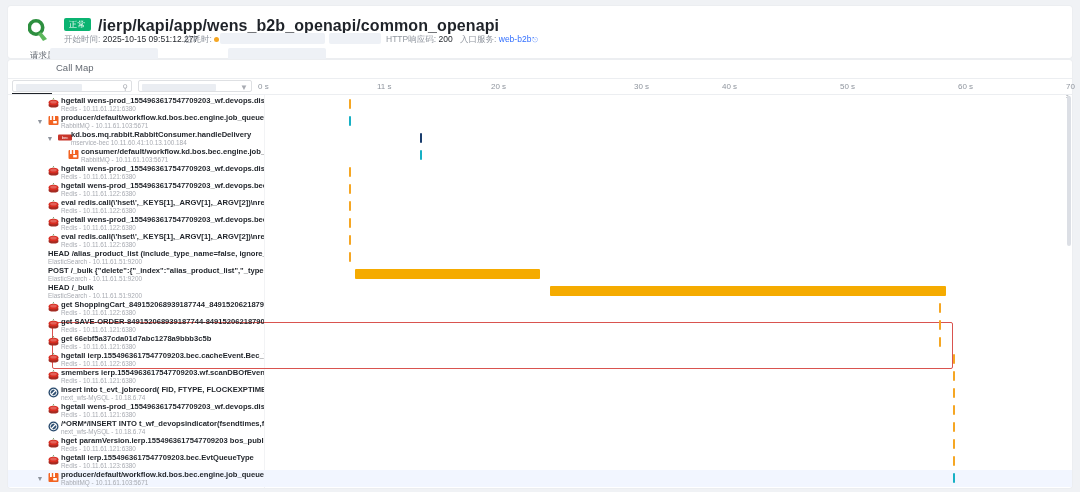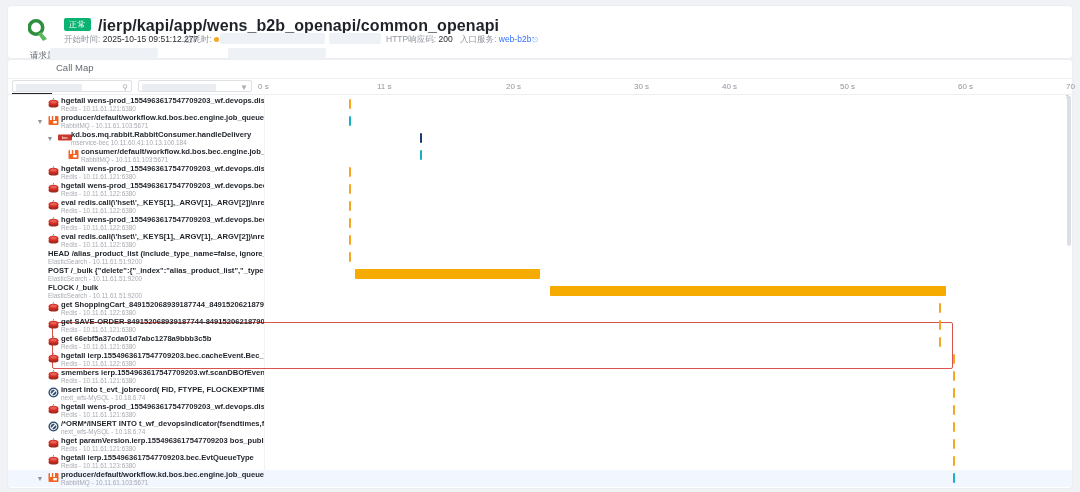--- a/index.html
+++ b/index.html
@@ -182,21 +182,21 @@
       </div>
       <div class="filt-box" title="可按耗时/时间筛选">
         <div class="filt-blur"></div>
         <span class="filt-ic">▼</span>
       </div>
     </div>
 
     <div class="ruler" id="ruler">
         <div class="tick" style="left: 250px;">0 s</div>
         <div class="tick" style="left: 369px;">11 s</div>
-        <div class="tick" style="left: 498px;">20 s</div>
+        <div class="tick" style="left: 483px;">20 s</div>
         <div class="tick" style="left: 626px;">30 s</div>
         <div class="tick" style="left: 714px;">40 s</div>
         <div class="tick" style="left: 832px;">50 s</div>
         <div class="tick" style="left: 950px;">60 s</div>
         <div class="tick" style="left: 1058px;">70 s</div>
       </div>
     <div class="hr-line"></div>
 
     <div class="scroll-area" id="scroll-area">
       <div class="divider-v"></div>
@@ -327,21 +327,21 @@
         </div>
         <div class="row" style="top: 171px;">
           <div class="row-left">
             <div class="r-title" style="left: 40px; width: 216px;">POST /_bulk {"delete":{"_index":"alias_product_list","_type":"_doc"</div>
             <div class="r-sub" style="left: 40px; width: 216px;">ElasticSearch - 10.11.61.51:9200</div>
           </div>
           <div class="bar" style="left: 347px; width: 185px; background: rgb(245, 171, 0);"></div>
         </div>
         <div class="row" style="top: 188px;">
           <div class="row-left">
-            <div class="r-title" style="left: 40px; width: 216px;">FLOCK /_bulk</div>
+            <div class="r-title" style="left: 40px; width: 216px;">HEAD /_bulk</div>
             <div class="r-sub" style="left: 40px; width: 216px;">ElasticSearch - 10.11.61.51:9200</div>
           </div>
           <div class="bar" style="left: 542px; width: 396px; background: rgb(245, 171, 0);"></div>
         </div>
         <div class="row" style="top: 205px;">
           <div class="row-left">
             <span class="ric" style="left: 40px;"><svg width="11" height="11" viewBox="0 0 11 11">
                 <ellipse cx="5.5" cy="7" rx="5" ry="2.6" fill="#a32b22"></ellipse>
                 <ellipse cx="5.5" cy="4.6" rx="5" ry="2.9" fill="#d82c20"></ellipse>
                 <ellipse cx="5.5" cy="4" rx="3.3" ry="1.6" fill="#fff" opacity=".25"></ellipse>

